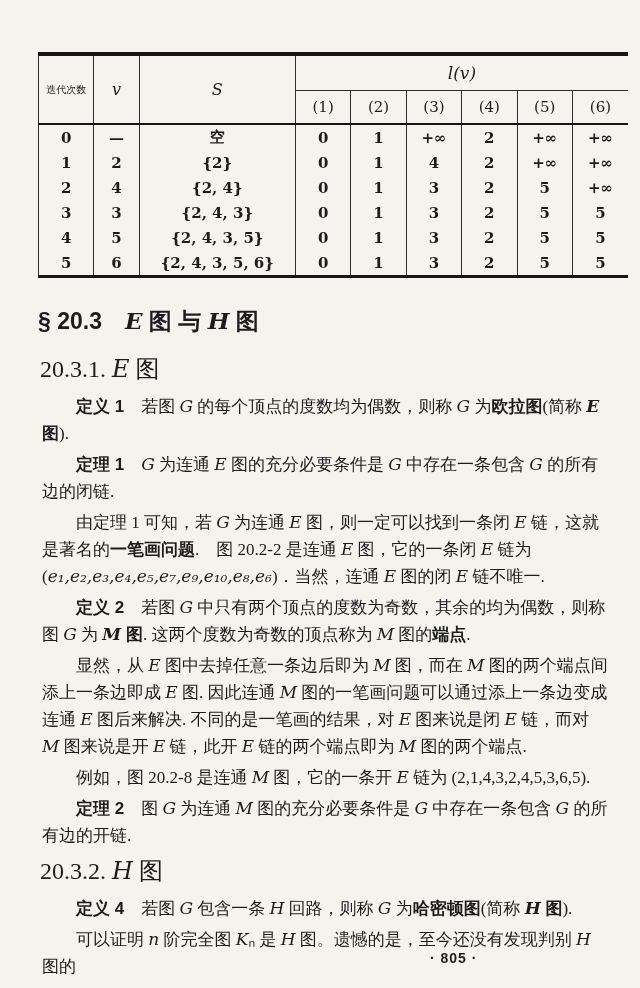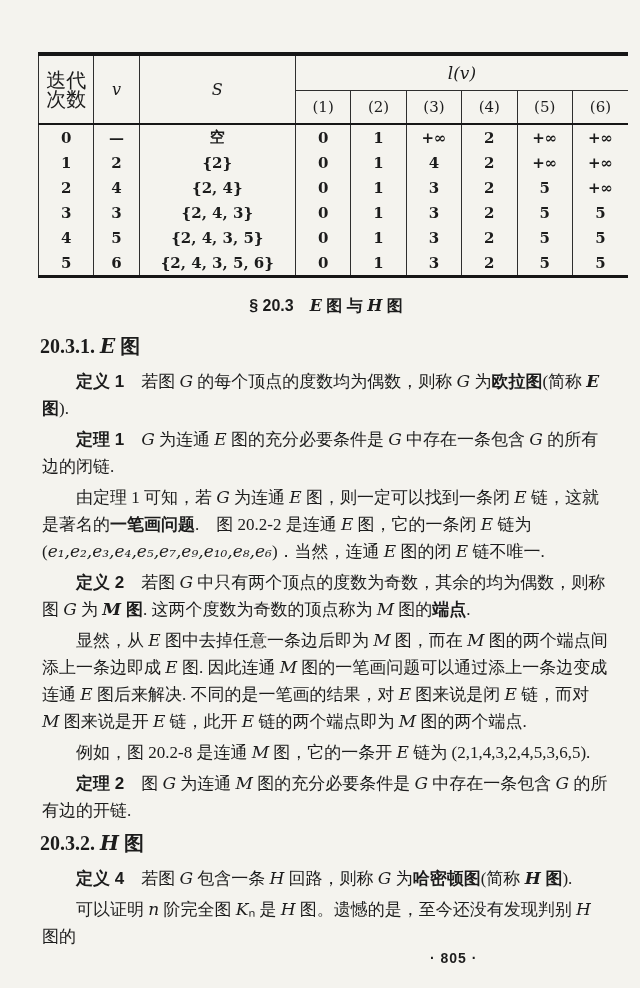--- a/index.html
+++ b/index.html
@@ -29,37 +29,37 @@
     border-top:4px solid #161616;
     border-bottom:3px solid #161616;
     border-left:1px solid #2e2e2e;
   }
   .dtable th, .dtable td {
     border-right:1px solid #2e2e2e;
     text-align:center; padding:0; font-weight:normal;
   }
   .dtable th:last-child, .dtable td:last-child { border-right:none; }
   .dtable thead th { border-bottom:2px solid #161616; }
-  .c-iter { font-size:20px; line-height:19px; padding:4px 6px; word-break:break-all; }
+  .c-iter { font-size:10px; line-height:19px; padding:4px 6px; word-break:break-all; }
   .c-v, .c-s { font-style:italic; font-family:"DejaVu Serif", serif; font-size:16px; }
   .c-lv {
     border-bottom:1px solid #2e2e2e !important;
     font-style:italic; font-family:"DejaVu Serif", serif;
     font-size:17px; height:34px;
   }
   .c-sub { height:32px; font-size:15px; font-family:"DejaVu Serif", serif; }
   .dtable td {
     height:25px; font-size:15px; font-weight:bold;
     font-family:"DejaVu Serif", serif;
   }
 
   
   .content { position:absolute; left:38px; right:26px; top:290px; }
-  .h1 { text-align:center; font-size:16px; margin:6px 0 16px; font-weight:bold; }
-  .h2 { font-size:20px; margin:6px 0 8px 2px;font-weight:bold; }
+  .h1 { text-align:left; font-size:23px; margin:16px 0 16px; font-weight:bold; }
+  .h2 { font-size:24px; margin:6px 0 8px 2px; }
   .p  { font-size:17px; line-height:27px; text-indent:2em; margin:4px; }
   .b    { font-weight:bold; }
   .i    { font-style:italic; font-family:"DejaVu Serif", serif; }
   .sans { font-family:"Liberation Sans", sans-serif; }
 
   
   .page-number {
     position:absolute; top:950px; left:430px;
     font-family:"Liberation Sans", sans-serif;
     font-weight:bold; font-size:14px; letter-spacing:1px;

